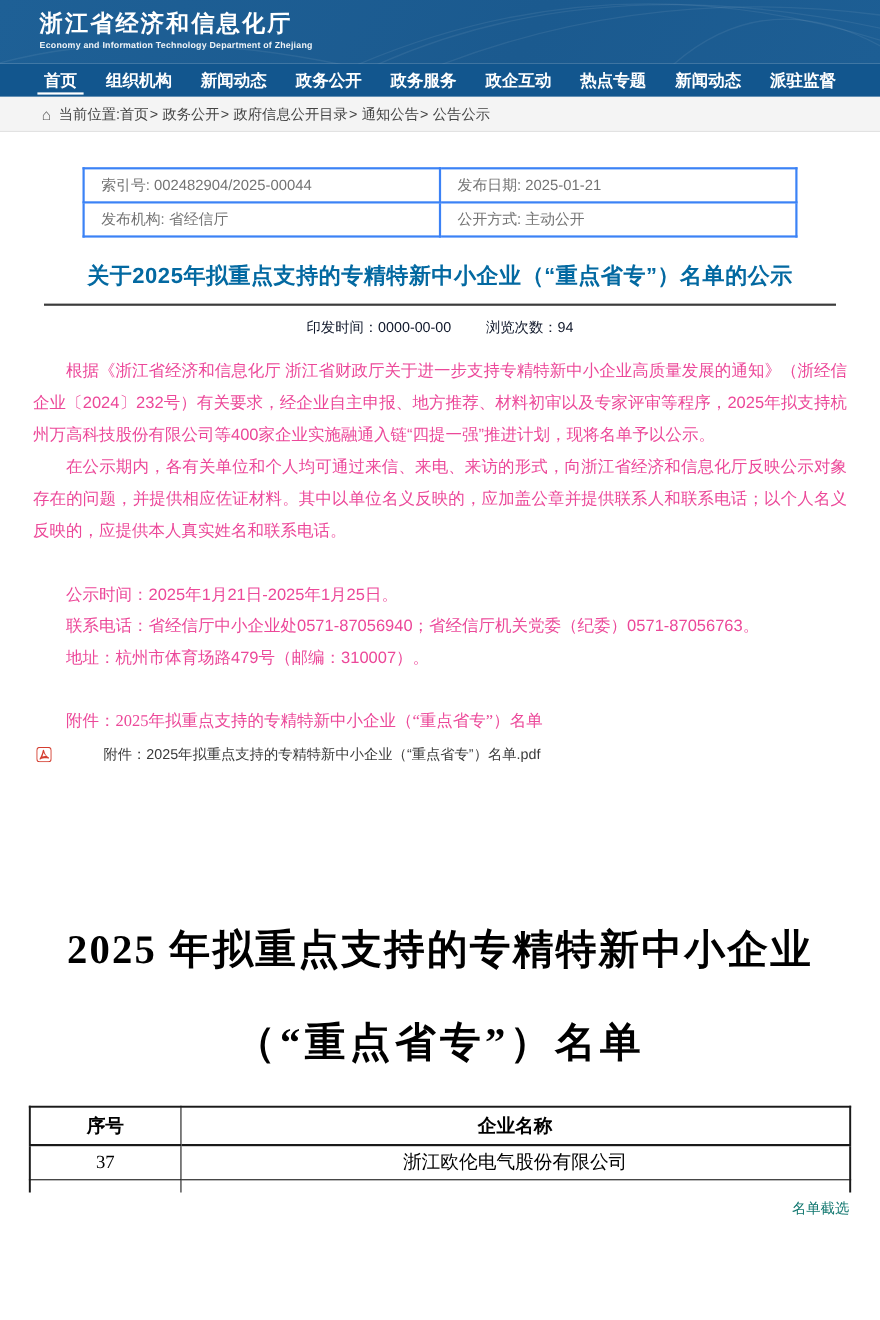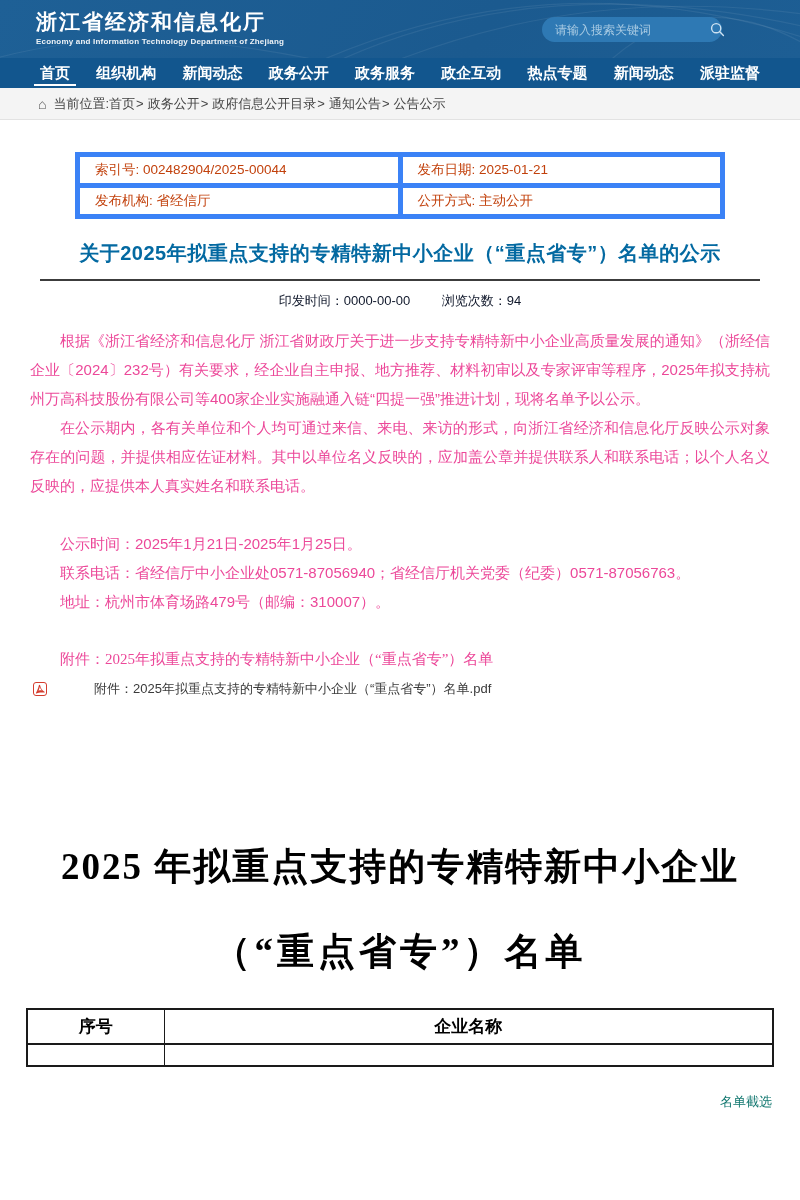--- a/index.html
+++ b/index.html
@@ -29,22 +29,22 @@
 
   
   .breadcrumb { height:32px; background:#f4f4f4; border-bottom:1px solid #e2e2e2;
     display:flex; align-items:center; padding-left:38px; font-size:13px; color:#444; }
   .crumb-home-icon { margin-right:7px; color:#555; font-size:14px; line-height:1; }
   .crumb-link { color:#444; cursor:pointer; }
   .crumb-sep { margin:0 4px 0 1px; color:#444; }
 
   
   .doc-info { width:650px; margin:32px auto 0; border-collapse:collapse; }
-  .doc-info td { border:5px solid #3b82f6; width:50%; height:31px; padding:0 0 0 15px;
-    font-size:13.5px; color:#c2410c; }
+  .doc-info td { border:2px solid #3b82f6; width:50%; height:31px; padding:0 0 0 15px;
+    font-size:13.5px; color:#737373; }
 
   
   .article { padding:0 30px; }
   .article-title { margin-top:21px; text-align:center; font-size:20px; font-weight:bold;
     color:#0369a1; letter-spacing:.5px; }
   .title-rule { border-bottom:2px solid #3c3c3c; margin:12px 10px 0; }
   .article-meta { margin-top:11px; text-align:center; font-size:13px; color:#0f172a; }
   .article-meta .meta-pair { margin:0 14px; }
   .article-body { margin-top:16px; font-size:15px; color:#ec4899; line-height:29px; text-align:justify; }
   .article-body p { text-indent:2em; }
@@ -80,29 +80,20 @@
       <path d="M300,80 Q520,-40 820,30"></path>
       <path d="M260,90 Q540,-60 840,50"></path>
       <path d="M340,85 Q560,-20 810,15"></path>
       <path d="M-40,70 Q120,10 360,70"></path>
       <path d="M600,70 Q700,-30 830,60"></path>
     </g>
   </svg>
   <div class="logo-block">
     <div class="logo-cn">浙江省经济和信息化厅</div>
     <div class="logo-en">Economy and Information Technology Department of Zhejiang</div>
-  </div>
-  <div class="search-box">
-    <input type="text" placeholder="请输入搜索关键词" style="">
-    <span class="search-icon">
-      <svg width="15" height="15" viewBox="0 0 15 15">
-        <circle cx="6.2" cy="6.2" r="4.6" fill="none" stroke="#cfe3f2" stroke-width="1.4"></circle>
-        <line x1="9.8" y1="9.8" x2="13.4" y2="13.4" stroke="#cfe3f2" stroke-width="1.4" stroke-linecap="round"></line>
-      </svg>
-    </span>
   </div>
 </div>
 
 <div class="main-nav">
   <div class="nav-item active">首页</div>
   <div class="nav-item">组织机构</div>
   <div class="nav-item">新闻动态</div>
   <div class="nav-item">政务公开</div>
   <div class="nav-item">政务服务</div>
   <div class="nav-item">政企互动</div>
@@ -184,20 +175,24 @@
   <div class="list-title line1">2025 年拟重点支持的专精特新中小企业</div>
   <div class="list-title line2">（“重点省专”）名单</div>
 
   <div class="list-table-clip">
     <table class="list-table">
       <tbody>
           <tr>
         <th class="col-no">序号</th>
         <th>企业名称</th>
       </tr>
+      <tr>
+        <td>37</td>
+        <td>浙江欧伦电气股份有限公司</td>
+      </tr>
       <tr class="stub-row">
         <td></td>
         <td></td>
       </tr>
     </tbody>
       </table>
   </div>
   <div class="list-caption">名单截选</div>
 </div>
 

